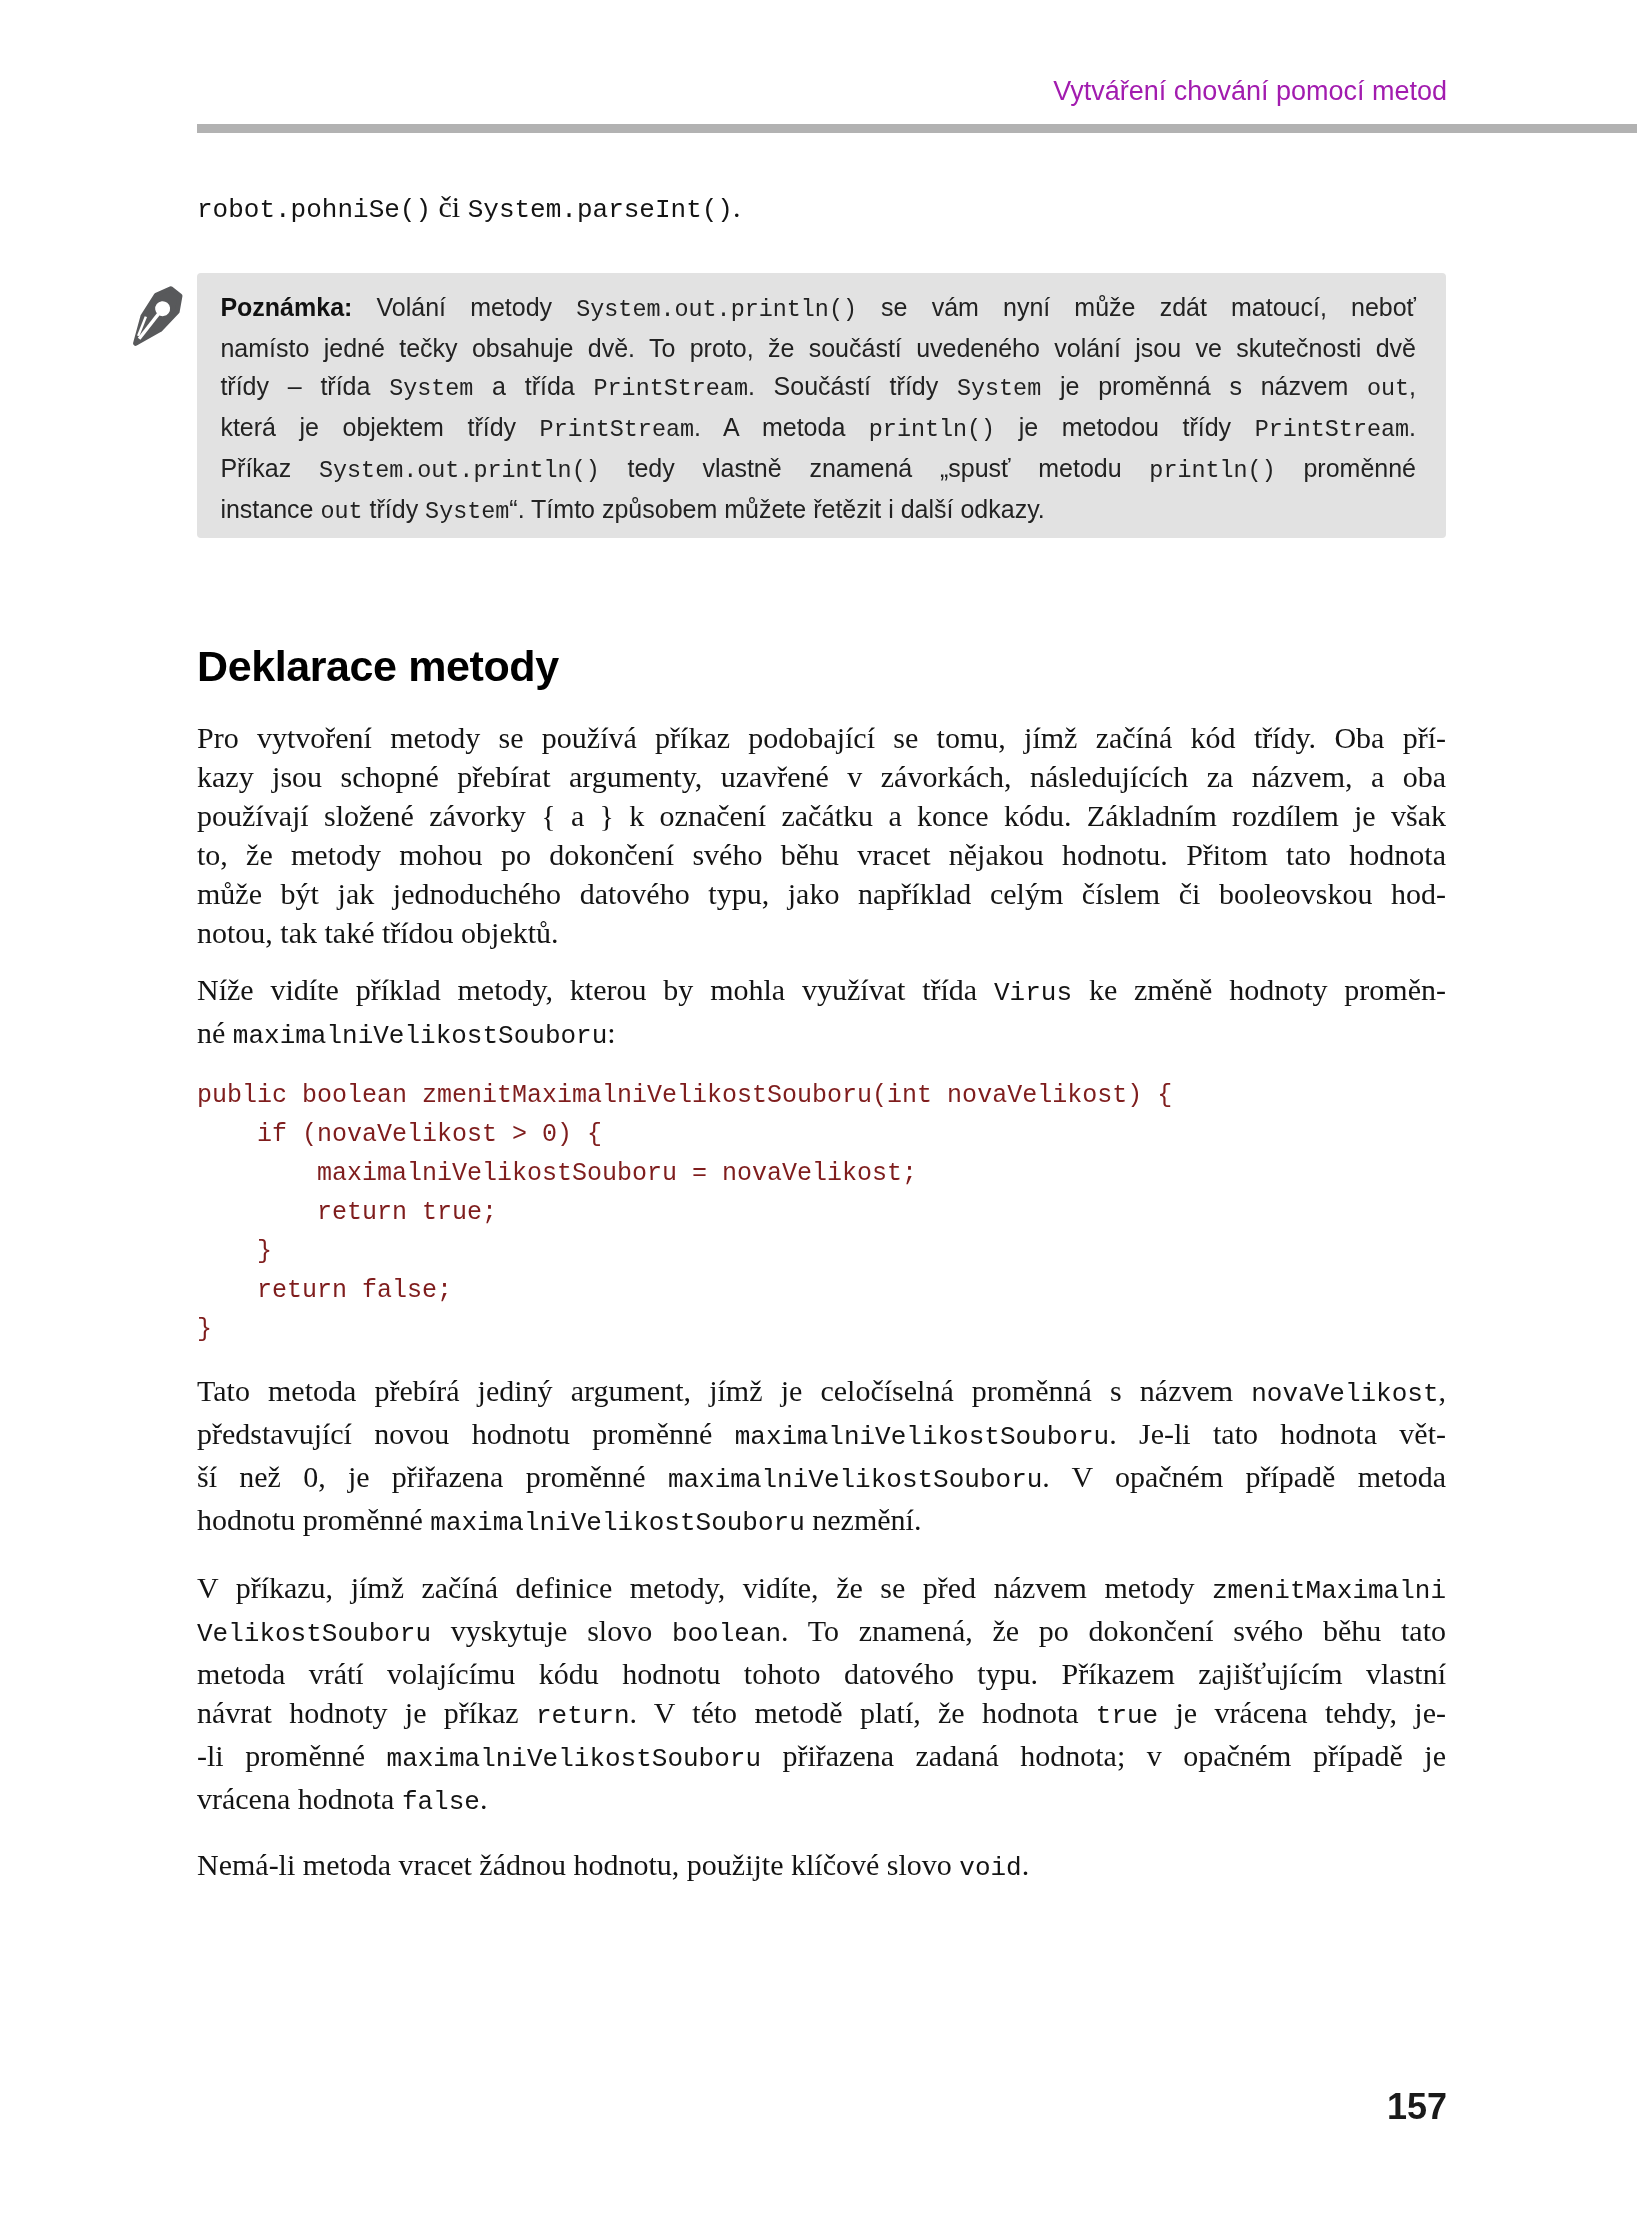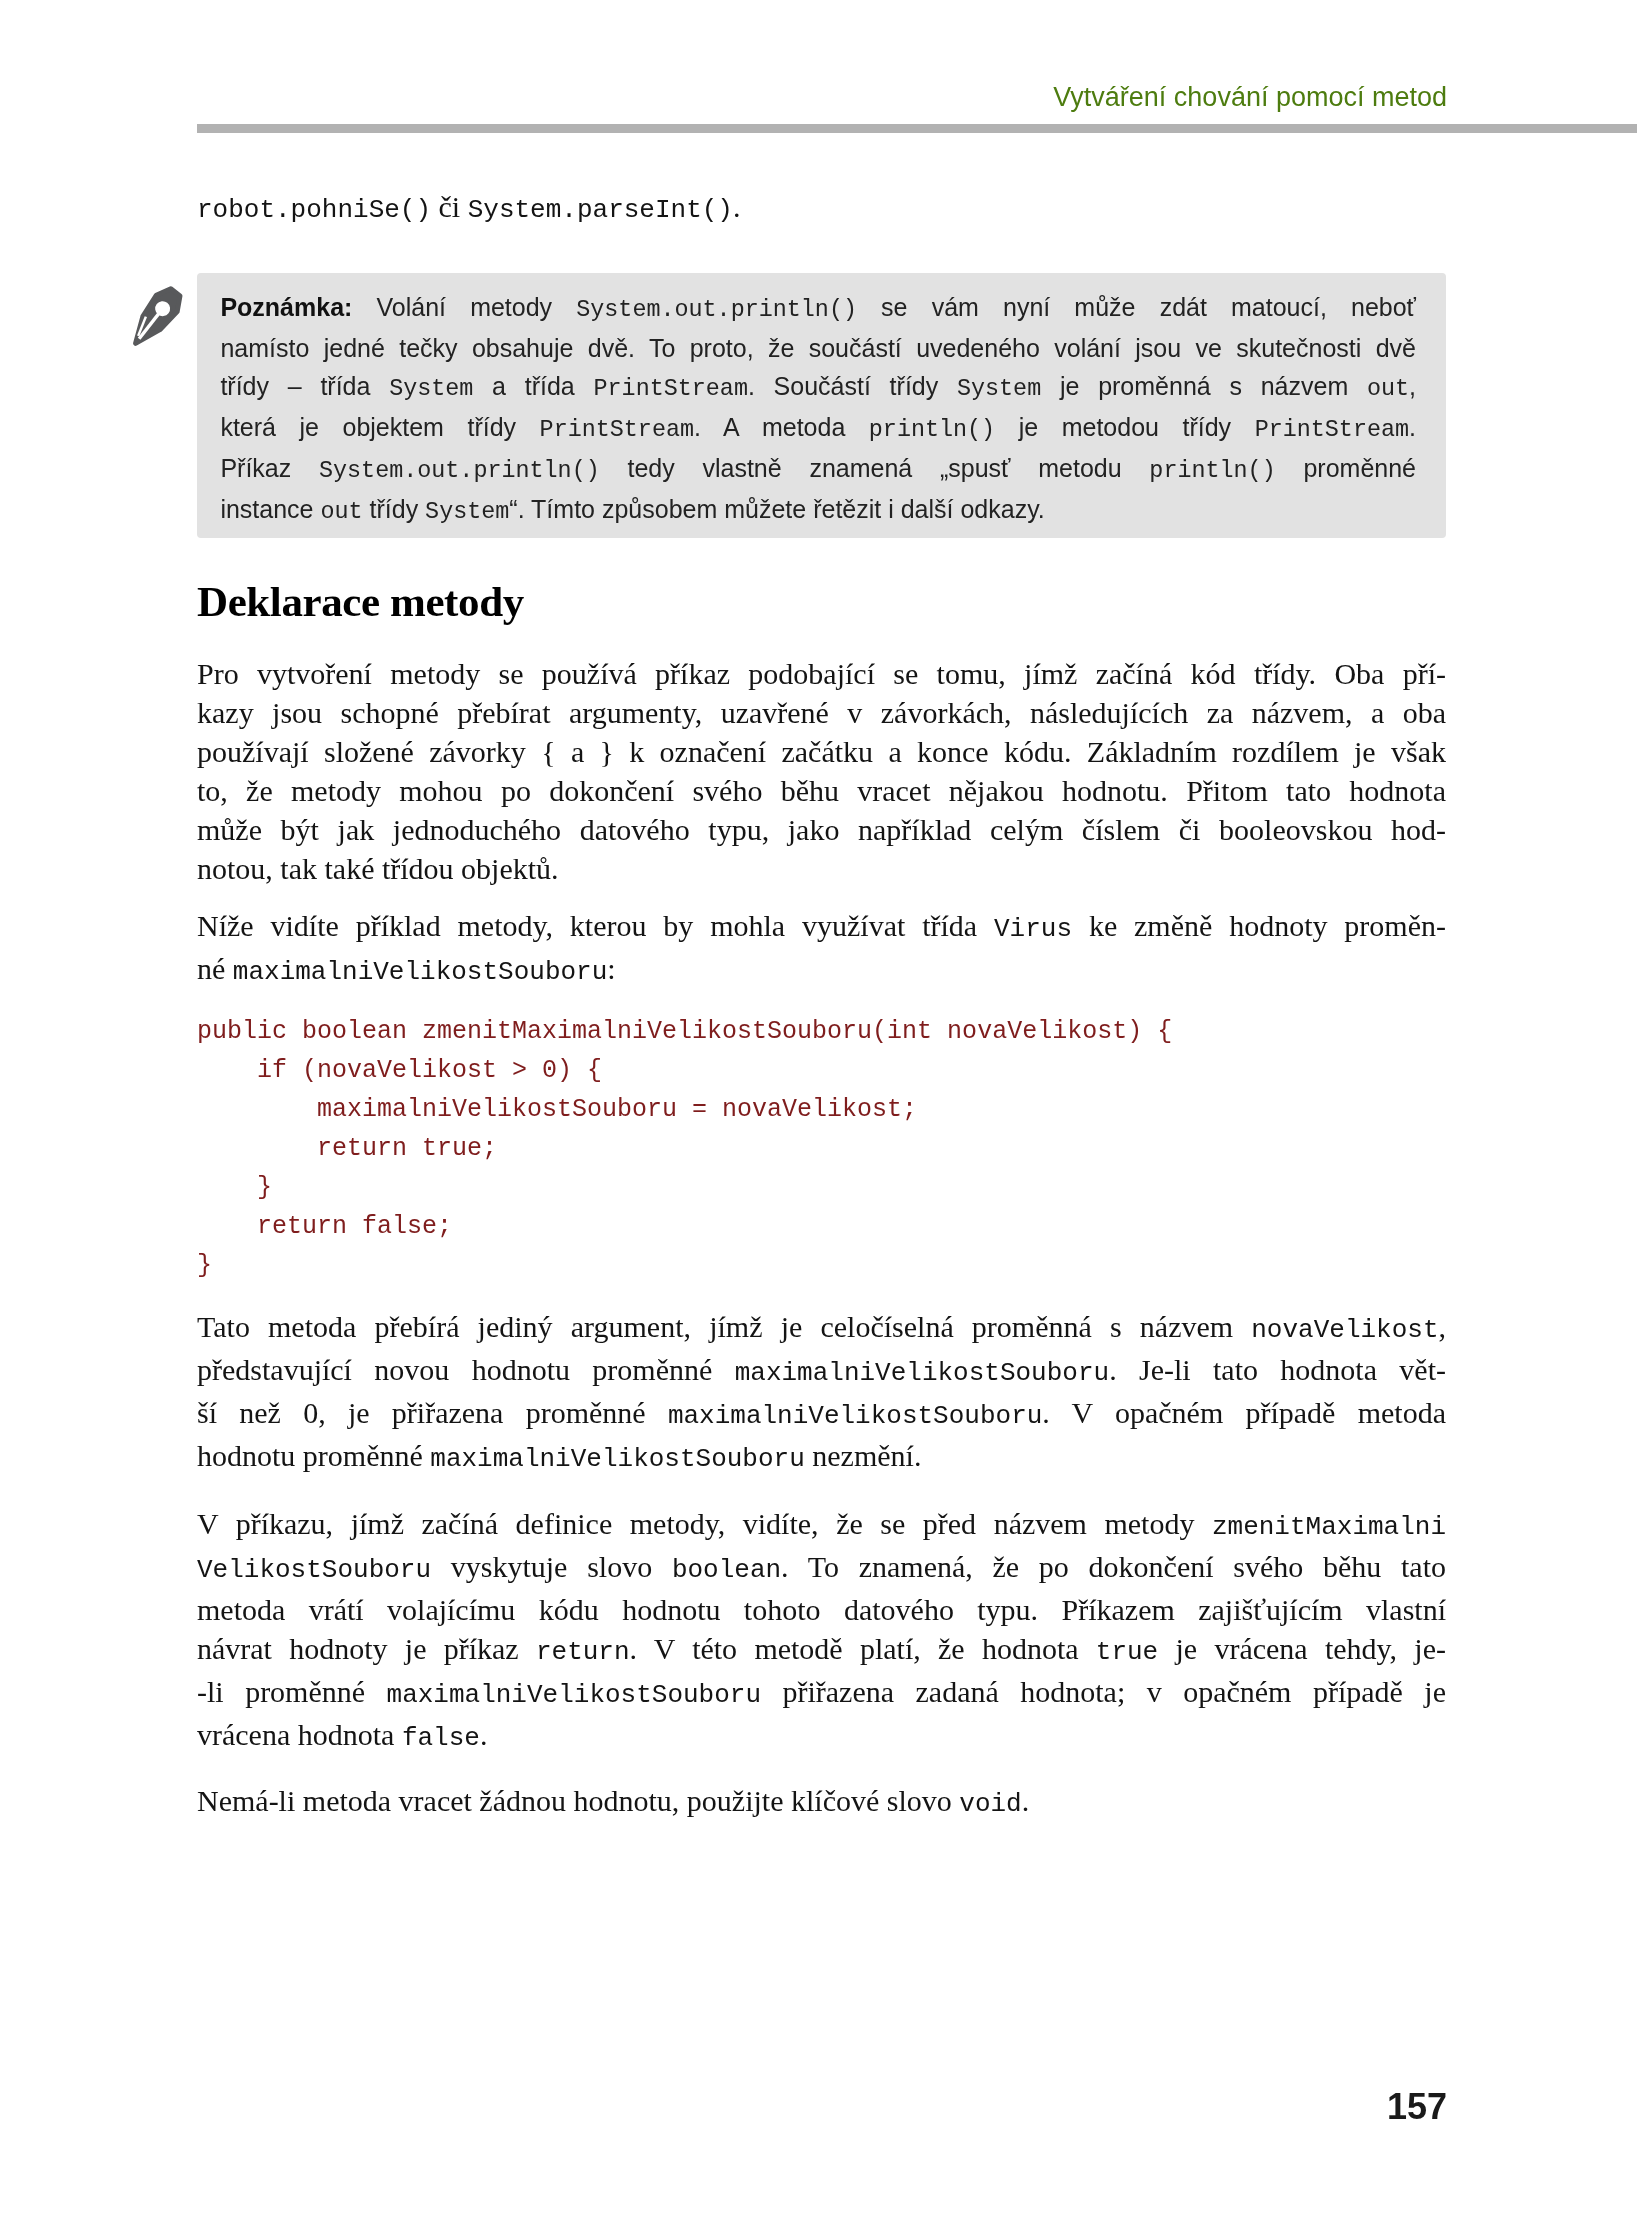--- a/index.html
+++ b/index.html
@@ -1,23 +1,23 @@
 <!DOCTYPE html>
 <html lang="cs" style="--note-bg: #e2e2e2; --rule-color: #b2b2b2;font-size:13.4px"><head>
 <meta charset="utf-8">
 <style>
   html,body{margin:0;padding:0;}
   body{
     width:1646px;height:2216px;position:relative;background:#ffffff;
     font-family:"Liberation Serif",serif;color:#141414;overflow:hidden;
   }
   .page-header-title{
-    position:absolute;top:81px;right:199px;
+    position:absolute;top:75px;right:199px;
     font-family:"Liberation Sans",sans-serif;font-size:27px;line-height:32px;
-    color:#4d7c0f;
+    color:#a21caf;
   }
   .header-rule{
     position:absolute;left:197px;top:124px;width:1440px;height:9.2px;
     background:var(--rule-color,#b2b2b2);
   }
   .content{
     position:absolute;left:197px;top:187px;width:1249px;
   }
   .tline{
     text-align:justify;text-align-last:justify;
@@ -37,22 +37,22 @@
     font-size:25px;line-height:38px;color:#222222;
   }
   .note-box .c{
     font-family:"Liberation Mono",monospace;font-size:23.4px;font-weight:500;
   }
   .note-box .b{font-weight:bold;color:#111111;}
   .note-icon{
     position:absolute;left:-82px;top:1.7px;width:83px;height:83px;
   }
   .section-heading{
-    margin-top:39px;
-    font-family:Liberation Serif, serif;font-weight:bold;
+    margin-top:103px;
+    font-family:Liberation Sans, sans-serif;font-weight:bold;
     font-size:43px;line-height:50px;color:#000000;
     letter-spacing:-0.4px;
   }
   .para-a{margin-top:27px;}
   .para-b{margin-top:18.4px;}
   .code-block{
     margin-top:20px;
     font-family:"Liberation Mono",monospace;
     font-size:25px;line-height:39px;color:#7f1d1d;
   }

